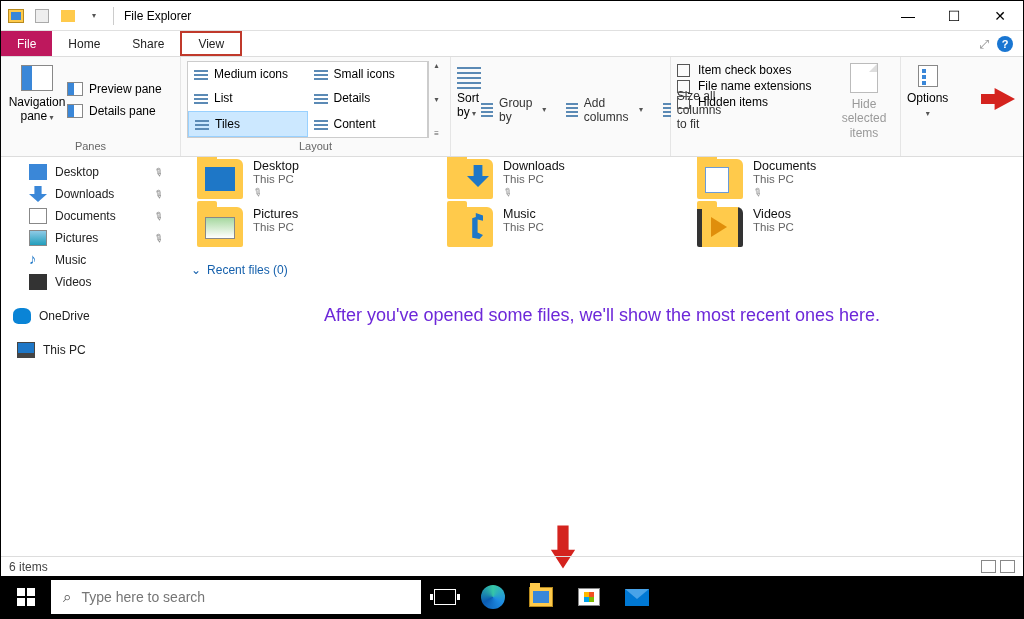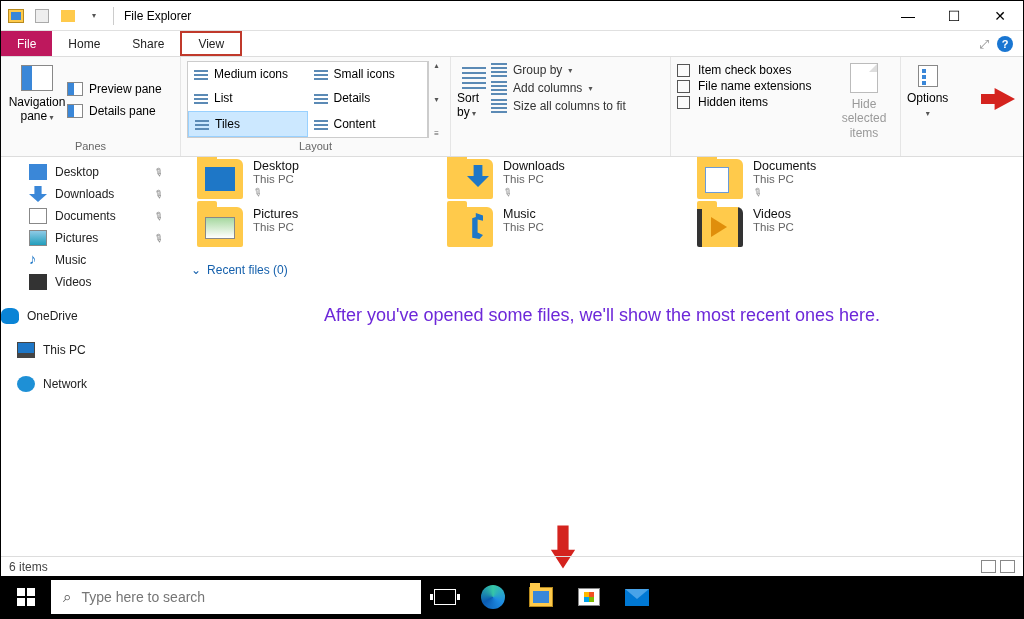--- a/index.html
+++ b/index.html
@@ -43,21 +43,21 @@
 .layout .lrow { display:flex; align-items:center; gap:6px; padding:2px 6px; font-size:12px; }
 .layout .lrow.sel { background:#cce8ff; border:1px solid #99d1ff; }
 .layout .lic { width:14px; height:12px; background:repeating-linear-gradient(0deg,#5b8ab5 0 2px,transparent 2px 4px); }
 .layout .scrl { width:16px; display:flex; flex-direction:column; justify-content:space-between; border-left:1px solid #ccc; }
 .layout .scrl span { text-align:center; font-size:8px; color:#555; }
 
 
 .cview { width:220px; }
 .cview .sortbtn { width:34px; font-size:11px; line-height:1.2; padding-top:2px; }
 .cview .sortic { width:24px; height:24px; margin:2px auto; background:repeating-linear-gradient(0deg,#5b8ab5 0 2px,transparent 2px 5px); }
-.cview .cvopts { display:flex; flex-direction:column; gap:4px; padding-top:2px; }
+.cview .cvopts { display:flex; flex-direction:row; gap:20px; padding-top:2px; }
 .cview .cvrow { display:flex; align-items:center; gap:6px; font-size:12px; color:#333; }
 .cvic { width:16px; height:14px; background:repeating-linear-gradient(0deg,#5b8ab5 0 2px,transparent 2px 4px); }
 
 
 .shide { width:230px; }
 .shide .chks { display:flex; flex-direction:column; gap:2px; padding-top:2px; flex:1;text-align:center; }
 .shide .chk { display:flex; align-items:center; gap:8px; font-size:12px; }
 .shide .chk .box { width:13px; height:13px; border:1px solid #555; }
 .shide .hidebtn { width:60px; text-align:center; font-size:11px; color:#9a9a9a; line-height:1.2; padding-top:2px; }
 .hideic { width:28px; height:30px; margin:0 auto 4px; border:1px solid #bbb; background:#fff; position:relative; }
@@ -331,34 +331,30 @@
       </div>
     <div class="sbitem">
         <span class="sbic ic-music">♪</span>
         <span>Music</span>
       </div>
     <div class="sbitem">
         <span class="sbic ic-video"></span>
         <span>Videos</span>
       </div>
     <div style="height:12px"></div>
-    <div class="sbitem" style="padding-left:0">
+    <div class="sbitem" style="padding-left:12px">
         <span class="sbic ic-onedrive"></span>
         <span>OneDrive</span>
       </div>
     <div style="height:12px"></div>
     <div class="sbitem" style="padding-left:16px">
         <span class="sbic ic-thispc"></span>
         <span>This PC</span>
       </div>
     <div style="height:12px"></div>
-    <div class="sbitem" style="padding-left:16px">
-        <span class="sbic ic-network"></span>
-        <span>Network</span>
-      </div>
   </div>
 
   <div class="content">
     <div class="folders" style="margin-top:-6px">
       <div class="folder">
           <div class="fic desk"></div>
           <div class="finfo"><div class="name">Desktop</div><div class="loc">This PC</div><span class="pin">✎</span></div>
         </div>
       <div class="folder">
           <div class="fic down"></div>

